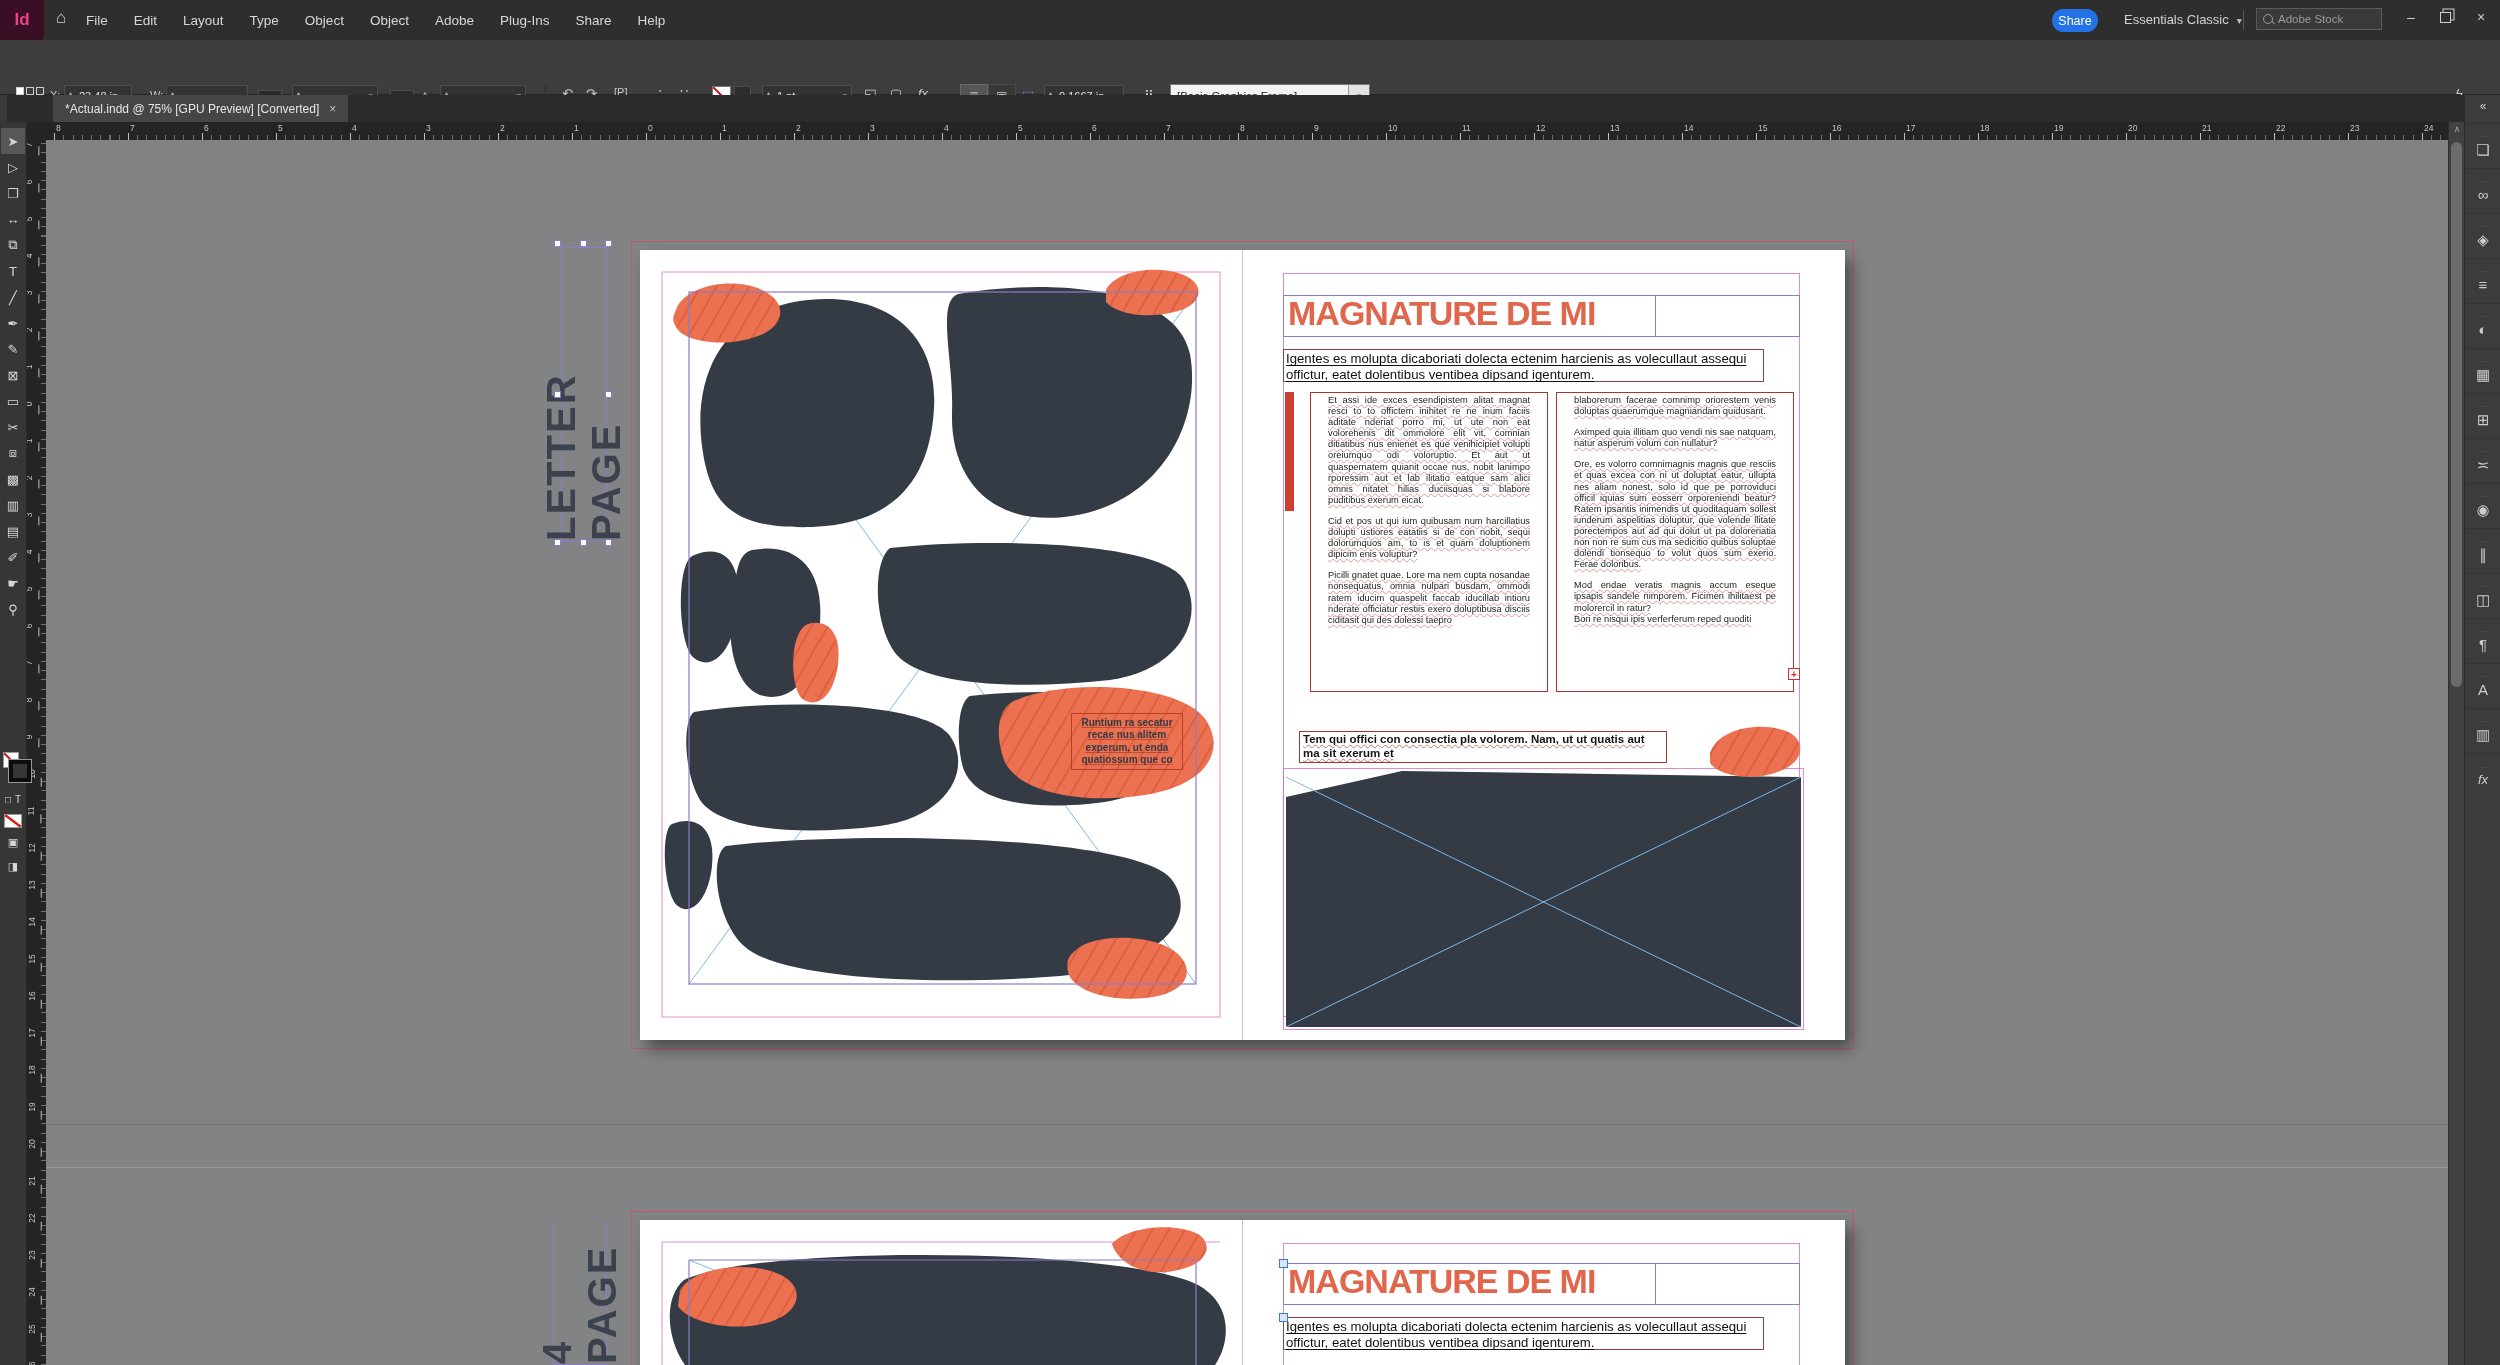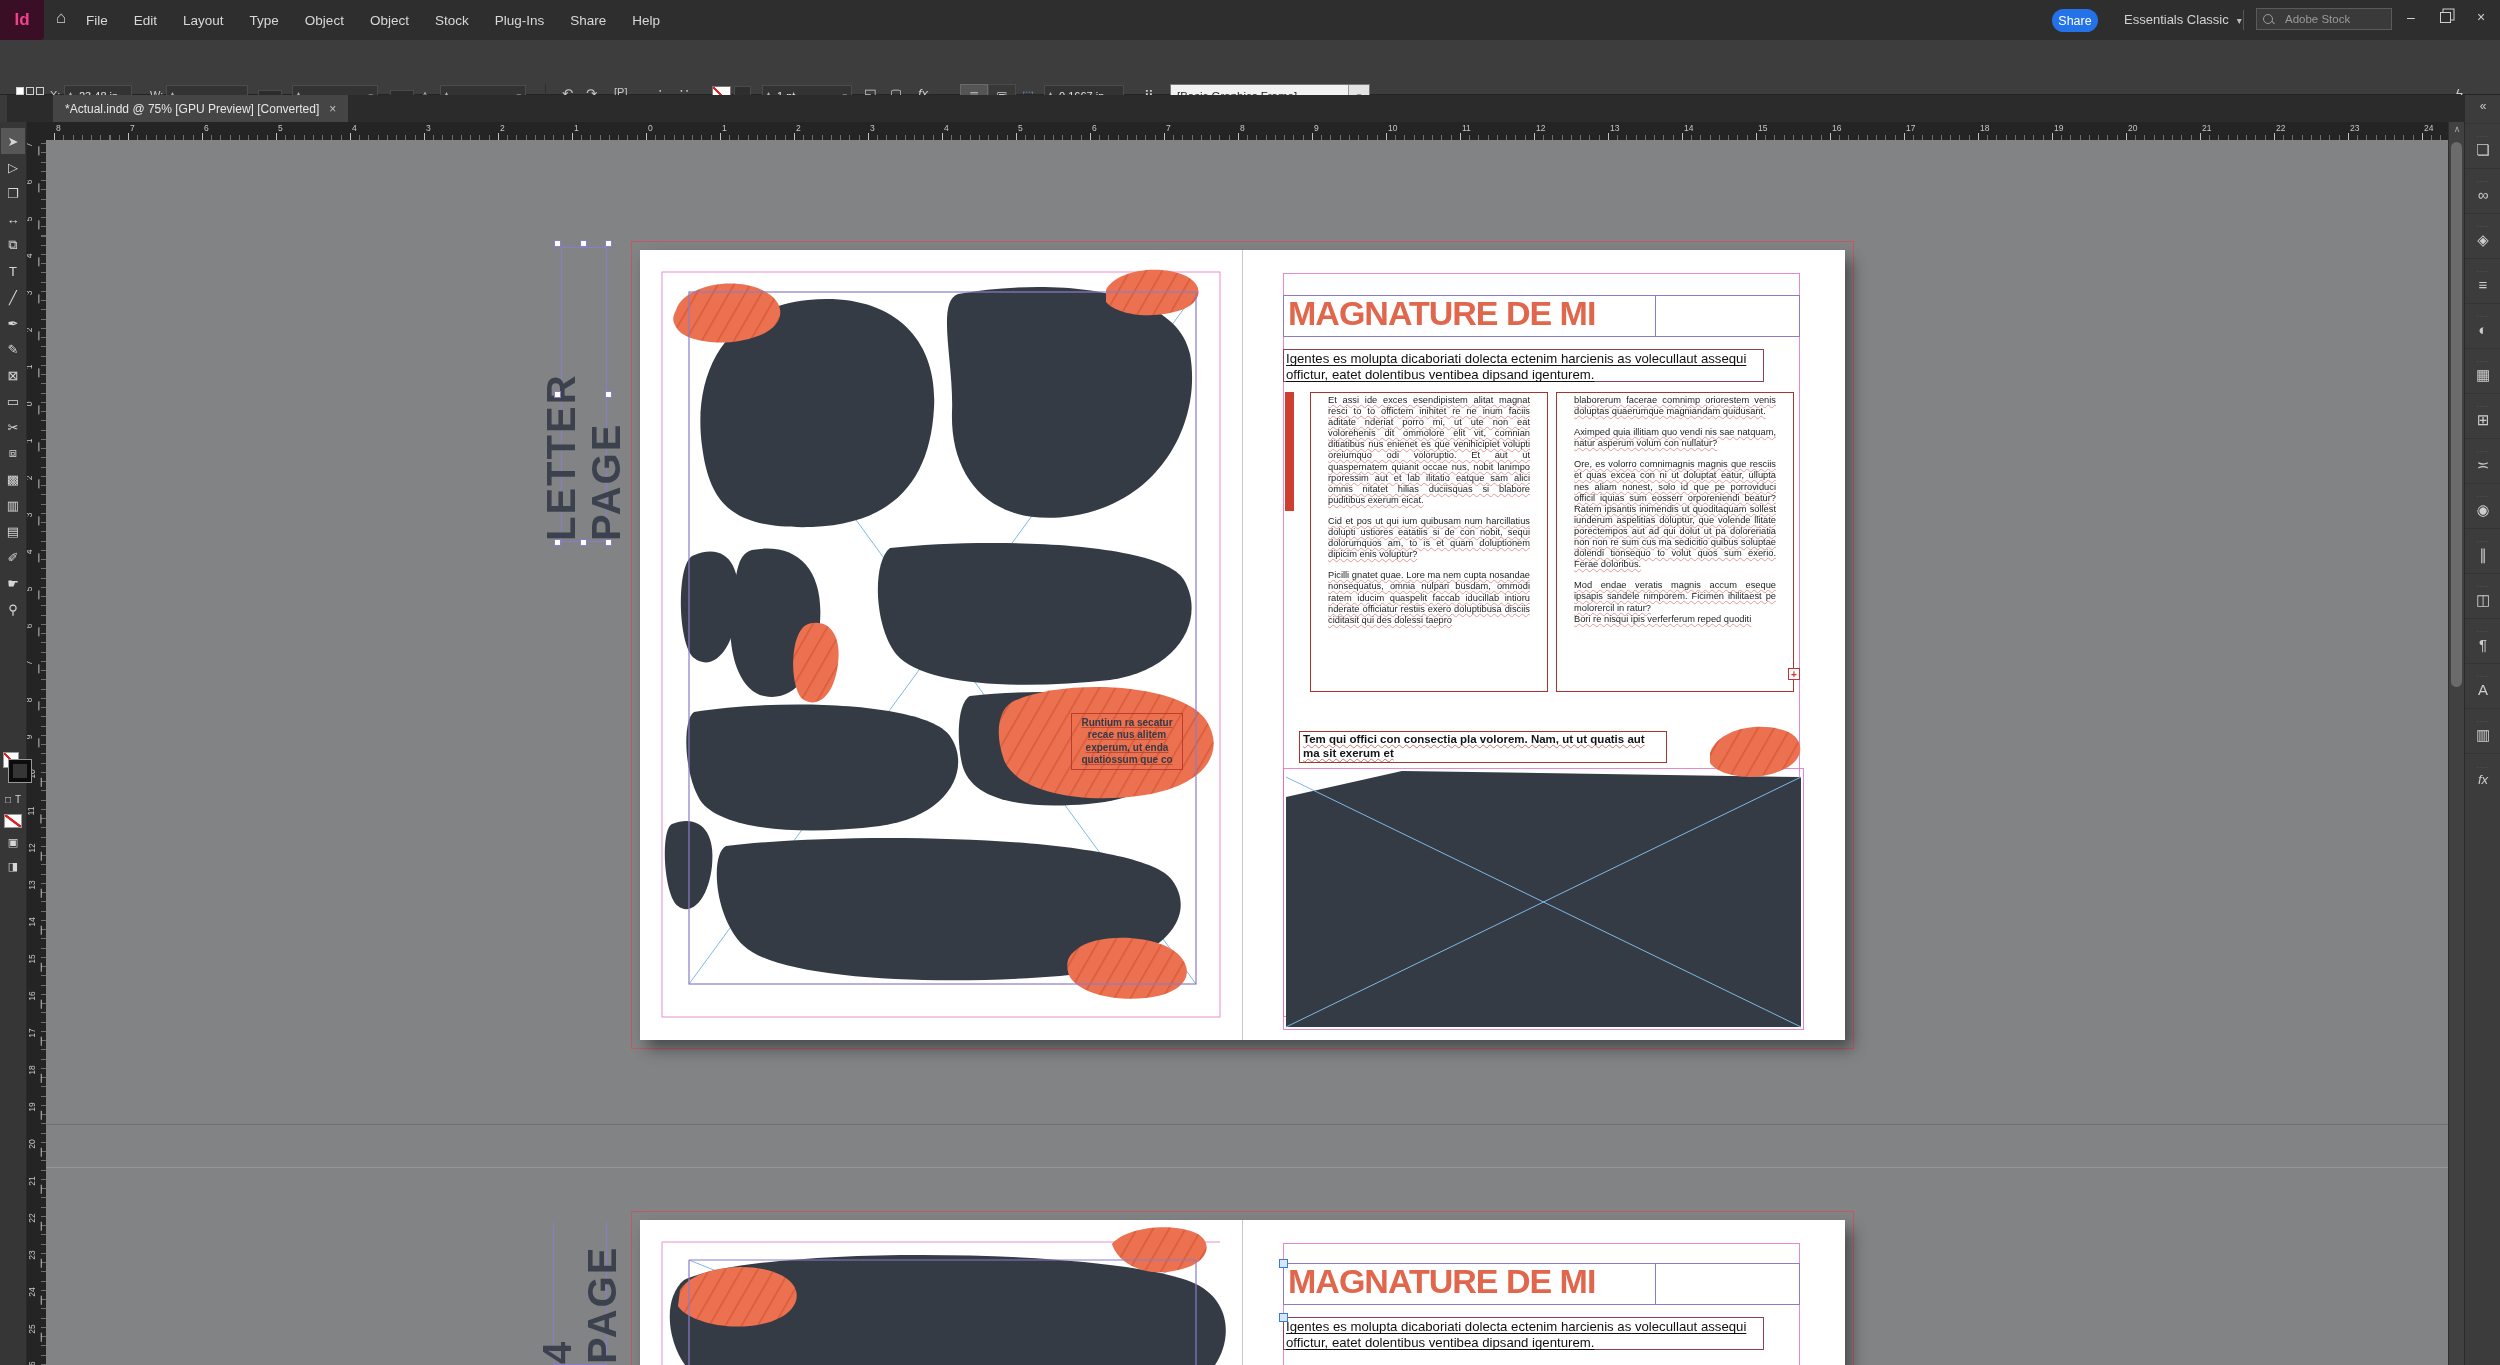--- a/index.html
+++ b/index.html
@@ -12,22 +12,22 @@
   #idlogo{position:absolute;left:0;top:0;width:44px;height:40px;background:#3a0f26;color:#f0418d;
     font-weight:bold;font-size:17px;display:flex;align-items:center;justify-content:center;border-radius:0 0 4px 0}
   #homeicon{position:absolute;left:56px;top:8px;font-size:17px;color:#cfcfcf}
   #menus{position:absolute;left:86px;top:0;height:40px;display:flex;align-items:center;gap:26px}
   #menus .menu-item{color:#d8d8d8;font-size:13.5px;cursor:default}
   #sharebtn{position:absolute;left:2052px;top:9px;width:46px;height:23px;background:#2372e8;color:#fff;
     border-radius:12px;font-size:12.5px;display:flex;align-items:center;justify-content:center}
   #workspace{position:absolute;left:2124px;top:12px;color:#d2d2d2;font-size:13px}
   #workspace .dd{margin-left:8px;font-size:10px;color:#bdbdbd}
   #tb-divider{position:absolute;left:2243px;top:10px;width:1px;height:20px;background:#555}
-  #stocksearch{position:absolute;left:2256px;top:8px;width:136px;height:22px;background:#3a3a3a;border:1px solid #5a5a5a;
-    display:flex;align-items:center;gap:12px;padding:0 6px;box-sizing:border-box}
+  #stocksearch{position:absolute;left:2256px;top:8px;width:126px;height:22px;background:#3a3a3a;border:1px solid #5a5a5a;
+    display:flex;align-items:center;gap:5px;padding:0 6px;box-sizing:border-box}
   #stocksearch .ph{color:#9a9a9a;font-size:11.5px;white-space:nowrap}
   .mag{width:8px;height:8px;border:1.4px solid #9a9a9a;border-radius:50%;position:relative;flex:none}
   .mag::after{content:'';position:absolute;left:7px;top:7px;width:4px;height:1.4px;background:#9a9a9a;transform:rotate(45deg)}
   .winbtn{position:absolute;top:0;width:34px;height:34px;color:#cfcfcf;font-size:14px;display:flex;align-items:center;justify-content:center}
   #restorebtn::before{content:'';width:9px;height:9px;border:1px solid #cfcfcf;display:block;box-shadow:3px -3px 0 -0.5px #2e2e2e,3px -3px 0 0.5px #cfcfcf}
 
   
   #cpanel{position:absolute;left:0;top:40px;width:2500px;height:54px;background:#3d3d3d;border-bottom:1px solid #242424}
   .cplabel{position:absolute;color:#c9c9c9;font-size:11px}
   .fld{position:absolute;height:21px;background:#333;border:1px solid #4c4c4c;display:flex;align-items:center;box-sizing:border-box}
@@ -153,21 +153,21 @@
     <div id="idlogo">Id</div>
     <span id="homeicon">⌂</span>
     <div id="menus">
 
     <span class="menu-item">File</span>
         <span class="menu-item">Edit</span>
         <span class="menu-item">Layout</span>
         <span class="menu-item">Type</span>
         <span class="menu-item">Object</span>
         <span class="menu-item">Object</span>
-        <span class="menu-item">Stock</span>
+        <span class="menu-item">Adobe</span>
         <span class="menu-item">Plug-Ins</span>
         <span class="menu-item">Share</span>
         <span class="menu-item">Help</span>
       </div>
     <div id="sharebtn">Share</div>
     <div id="workspace">
       <span>Essentials Classic</span><span class="dd">▾</span>
     </div>
     <div id="tb-divider"></div>
     <div id="stocksearch">

